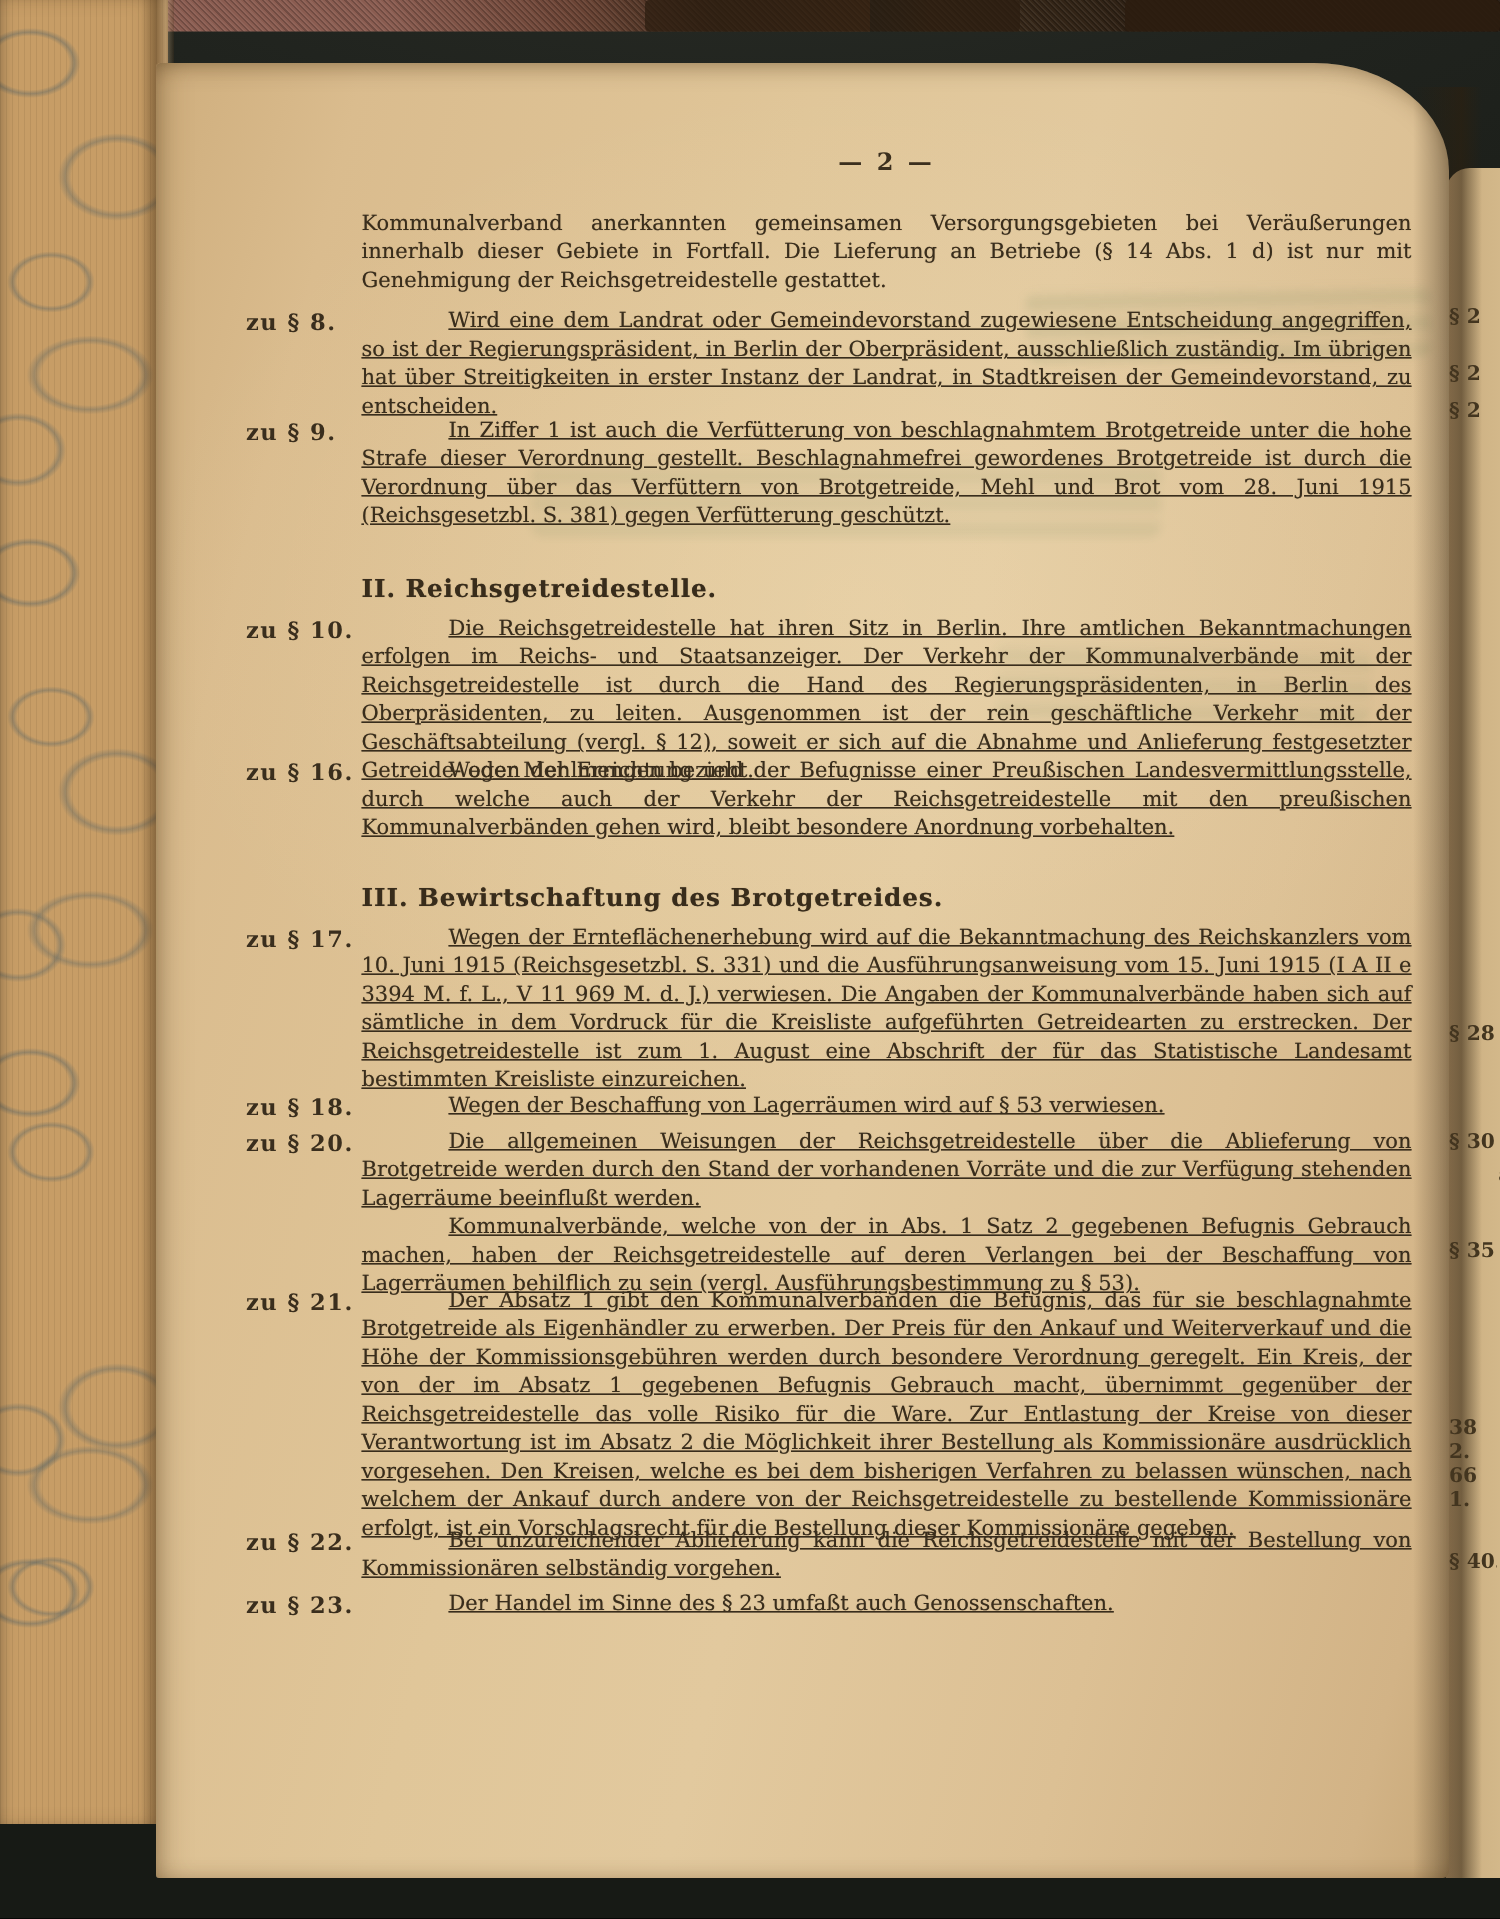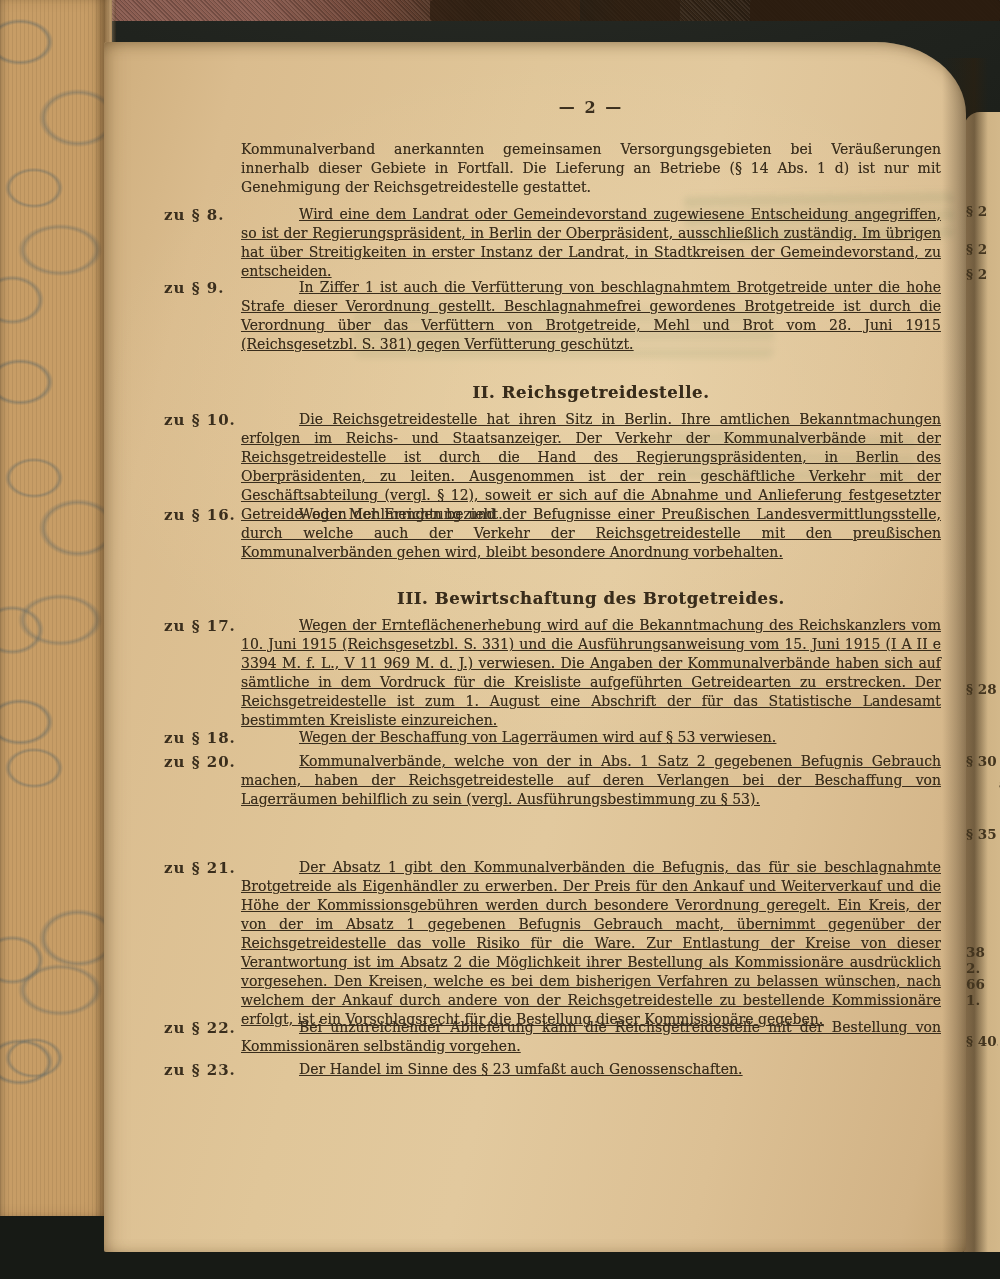--- a/index.html
+++ b/index.html
@@ -73,21 +73,21 @@
   }
   .block-text{
     position:absolute;left:137px;width:700px;
     font-size:14px;line-height:19px;text-align:justify;color:#392d1c;
     text-shadow:0 0 .5px rgba(57,45,28,.55);
     hyphens:auto;
   }
   .block-text p{margin:0;}
   .block-text p.indent{text-indent:58px;text-decoration:underline;}
   .sec-heading{
-    position:absolute;left:137px;width:700px;text-align:center;
+    position:absolute;left:137px;width:700px;text-align:left;
     font-size:16.5px;font-weight:bold;color:#382c1b;letter-spacing:.6px;
     text-shadow:0 0 .5px rgba(56,44,27,.6);
   }
   
   .edge-frag{
     position:absolute;left:966px;width:32px;overflow:hidden;
     font-size:13.5px;font-weight:bold;color:#43351f;white-space:nowrap;
   }
 </style>
 </head>
@@ -138,20 +138,21 @@
         <div class="block-label" style="top: 575px;">zu § 17.</div>
         <div class="block-text" style="top: 574px;">
           <p class="indent">Wegen der Ernteflächenerhebung wird auf die Bekanntmachung des Reichskanzlers vom 10. Juni 1915 (Reichsgesetzbl. S. 331) und die Ausführungsanweisung vom 15. Juni 1915 (I A II e 3394 M. f. L., V 11 969 M. d. J.) verwiesen. Die Angaben der Kommunalverbände haben sich auf sämtliche in dem Vordruck für die Kreisliste aufgeführten Getreidearten zu erstrecken. Der Reichsgetreidestelle ist zum 1. August eine Abschrift der für das Statistische Landesamt bestimmten Kreisliste einzureichen.</p>
         </div>
         <div class="block-label" style="top: 687px;">zu § 18.</div>
         <div class="block-text" style="top: 686px;">
           <p class="indent">Wegen der Beschaffung von Lagerräumen wird auf § 53 verwiesen.</p>
         </div>
         <div class="block-label" style="top: 711px;">zu § 20.</div>
         <div class="block-text" style="top: 710px;">
+          <p class="indent">Die allgemeinen Weisungen der Reichsgetreidestelle über die Ablieferung von Brotgetreide werden durch den Stand der vorhandenen Vorräte und die zur Verfügung stehenden Lagerräume beeinflußt werden.</p>
           <p class="indent">Kommunalverbände, welche von der in Abs. 1 Satz 2 gegebenen Befugnis Gebrauch machen, haben der Reichsgetreidestelle auf deren Verlangen bei der Beschaffung von Lagerräumen behilflich zu sein (vergl. Ausführungsbestimmung zu § 53).</p>
         </div>
         <div class="block-label" style="top: 817px;">zu § 21.</div>
         <div class="block-text" style="top: 816px;">
           <p class="indent">Der Absatz 1 gibt den Kommunalverbänden die Befugnis, das für sie beschlagnahmte Brotgetreide als Eigenhändler zu erwerben. Der Preis für den Ankauf und Weiterverkauf und die Höhe der Kommissionsgebühren werden durch besondere Verordnung geregelt. Ein Kreis, der von der im Absatz 1 gegebenen Befugnis Gebrauch macht, übernimmt gegenüber der Reichsgetreidestelle das volle Risiko für die Ware. Zur Entlastung der Kreise von dieser Verantwortung ist im Absatz 2 die Möglichkeit ihrer Bestellung als Kommissionäre ausdrücklich vorgesehen. Den Kreisen, welche es bei dem bisherigen Verfahren zu belassen wünschen, nach welchem der Ankauf durch andere von der Reichsgetreidestelle zu bestellende Kommissionäre erfolgt, ist ein Vorschlagsrecht für die Bestellung dieser Kommissionäre gegeben.</p>
         </div>
         <div class="block-label" style="top: 977px;">zu § 22.</div>
         <div class="block-text" style="top: 976px;">
           <p class="indent">Bei unzureichender Ablieferung kann die Reichsgetreidestelle mit der Bestellung von Kommissionären selbständig vorgehen.</p>
         </div>

